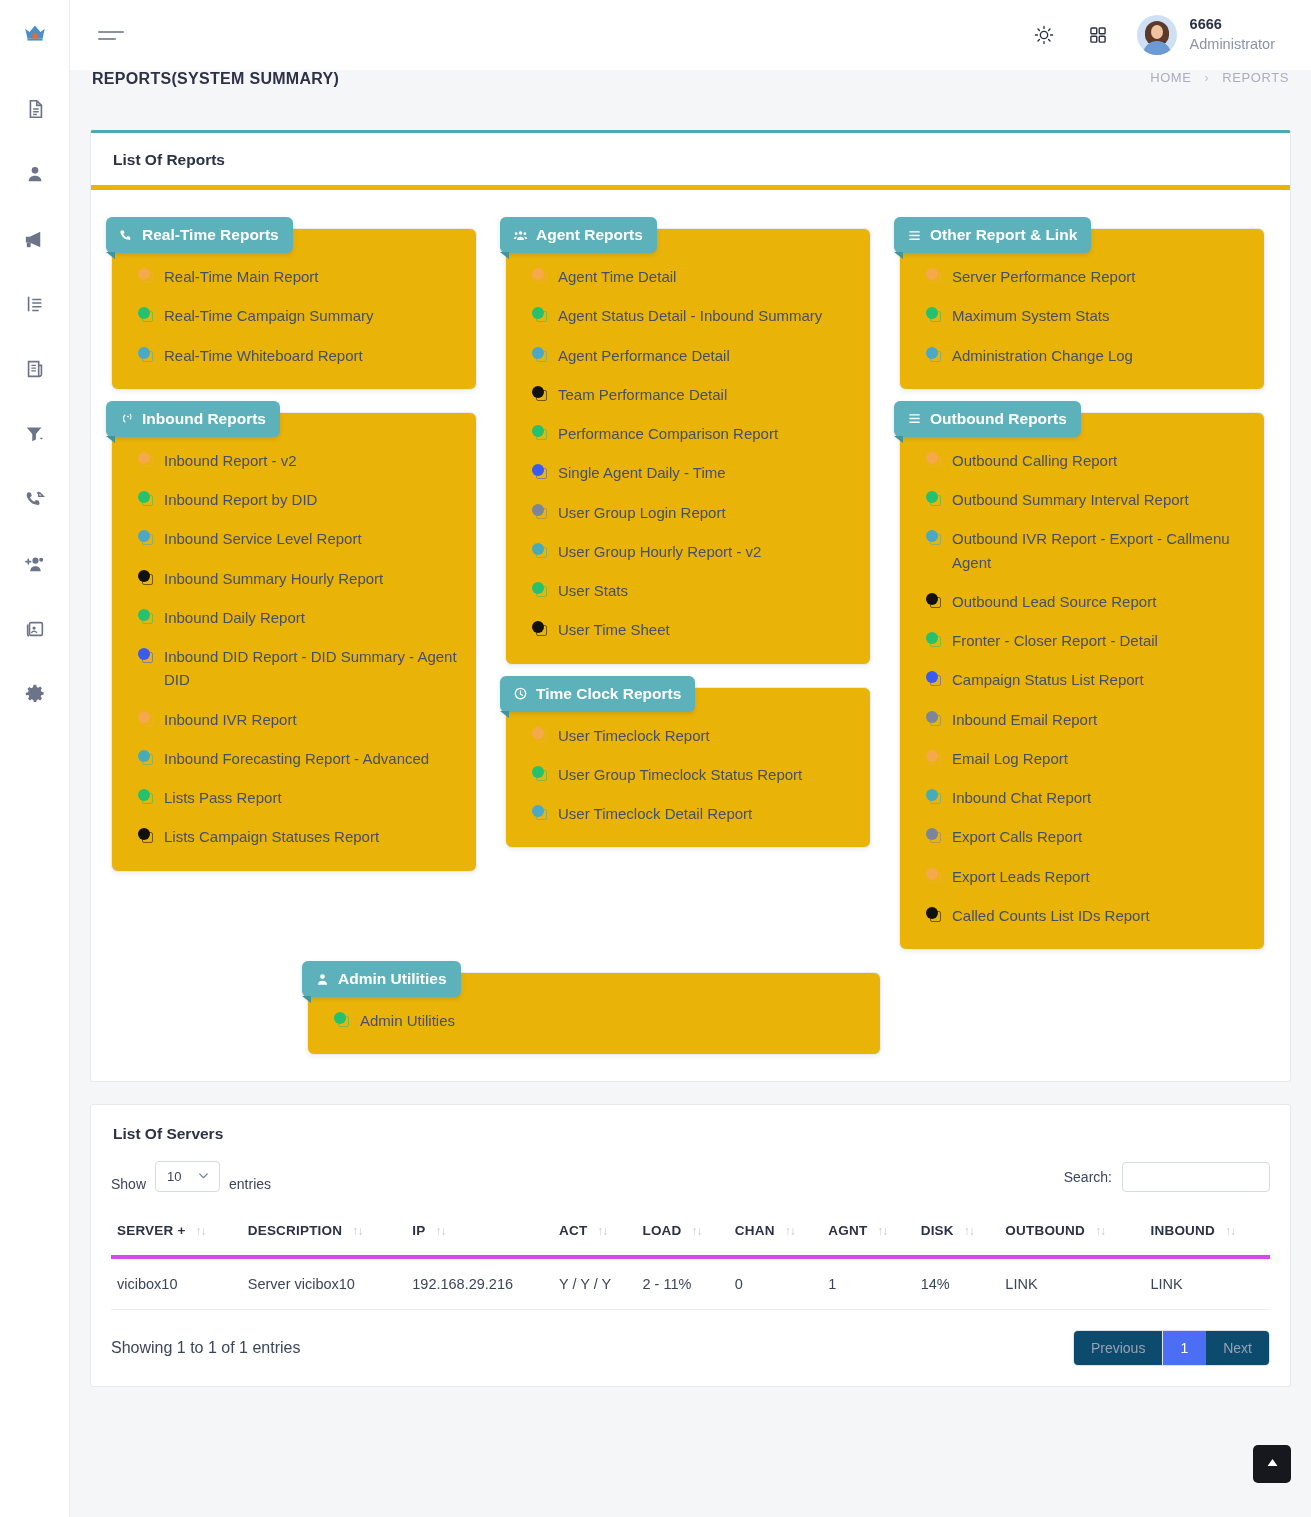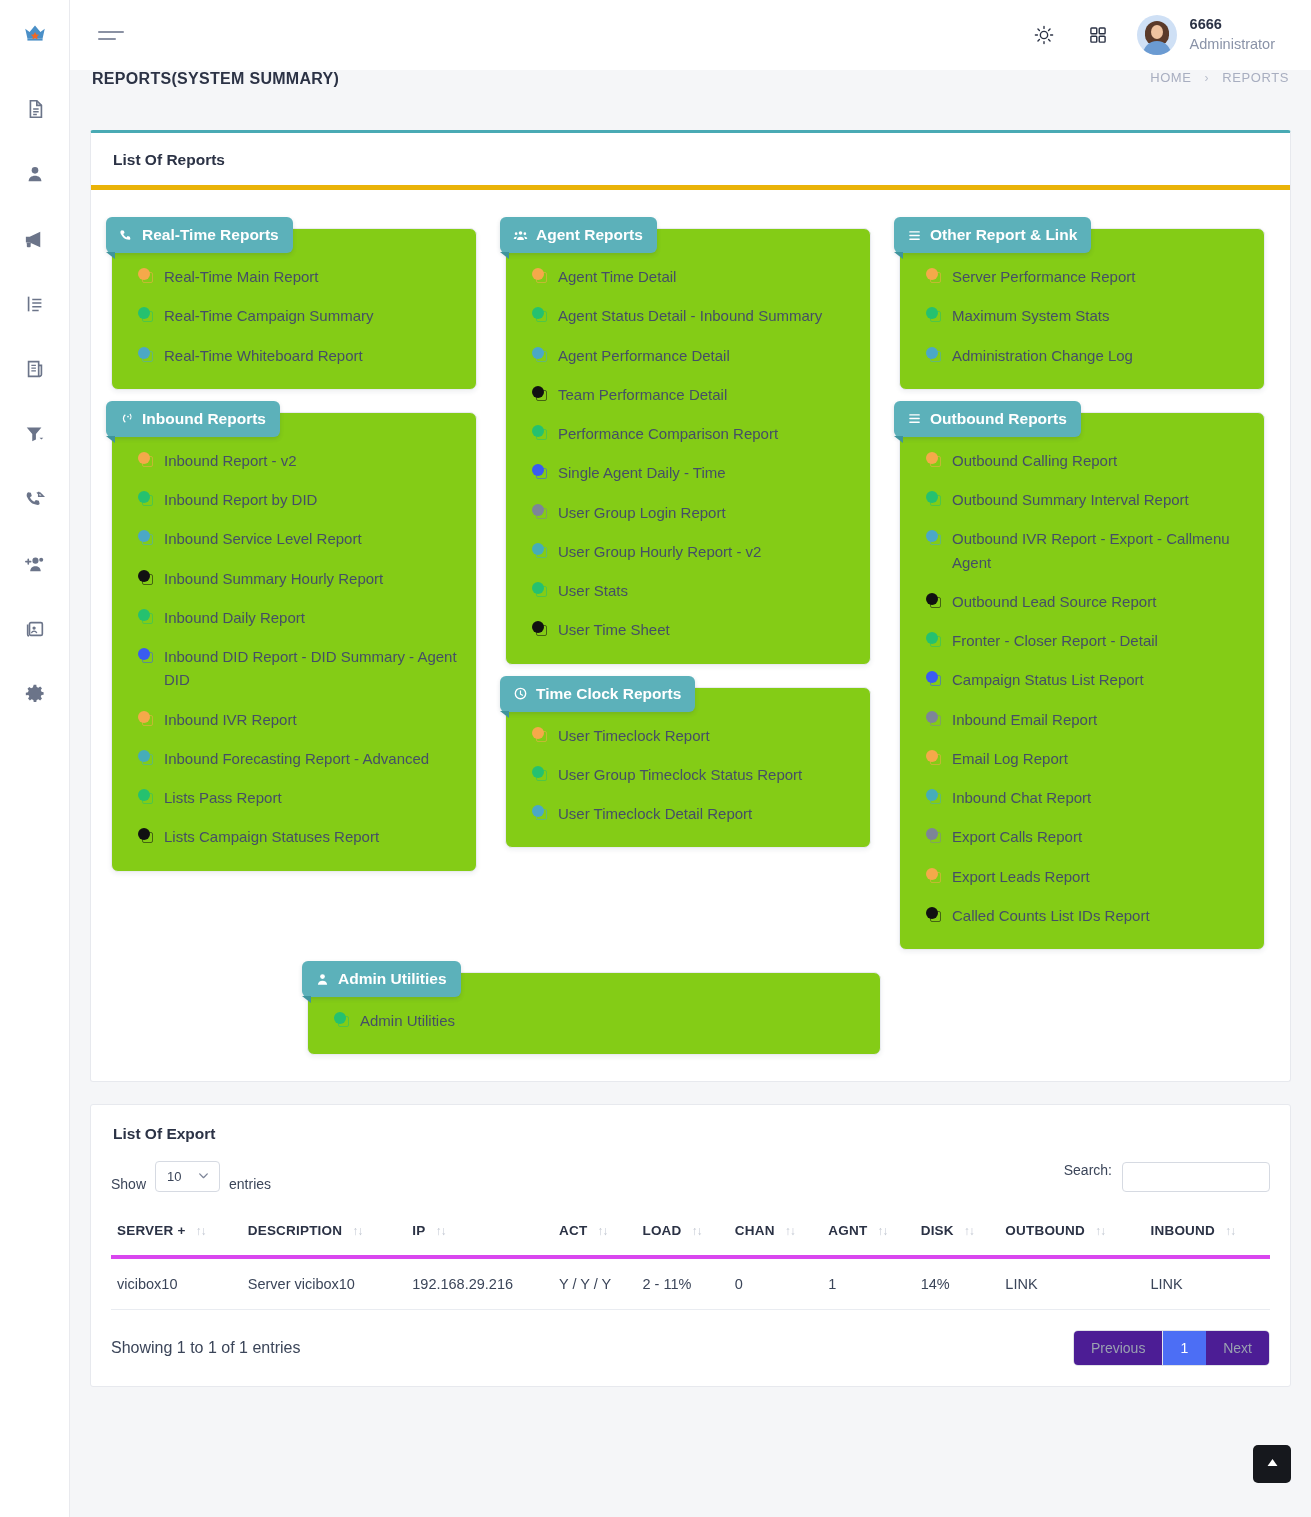--- a/index.html
+++ b/index.html
@@ -60,21 +60,21 @@
     border-top:3px solid #49aab4; border-radius:3px;
   }
   .panel-head{ padding:18px 22px 16px; border-bottom:5px solid #eab308;}
   .panel-head h2{ margin:0; font-size:15.5px; font-weight:700; color:#2b3245;}
   .panel-body{ padding:16px 6px 26px;}
 
   .cols{ display:flex; align-items:flex-start; }
   .col{ width:394px; padding:0 14px;}
 
   .rcard{
-    background:#84cc16; border:1px solid #e9ebf0; border-radius:7px;
+    background:#eab308; border:1px solid #e9ebf0; border-radius:7px;
     box-shadow:0 2px 5px rgba(30,40,70,.07);
     margin:22px 0 0 0; padding:0 0 22px 0; position:relative;
   }
   .rcard-title{
     display:inline-flex; align-items:center; gap:8px;
     background:#5cb1ba; color:#fff; font-size:15.5px; font-weight:700;
     padding:9px 14px 9px 13px; border-radius:6px;
     position:relative; left:-6px; top:-12px;
     box-shadow:0 2px 4px rgba(40,60,80,.16);
   }
@@ -103,39 +103,39 @@
   .spanel-body{ padding:14px 20px 20px; }
   .dt-top{ display:flex; align-items:center; font-size:14px; color:#3b4559; }
   .dt-len{ display:flex; align-items:flex-end; gap:9px;}
   .dt-select{
     appearance:none; -webkit-appearance:none;
     border:1px solid #d6dae2; border-radius:4px; background:#fff;
     padding:7px 30px 7px 11px; font-size:13px; font-family:inherit; color:#3b4559; cursor:pointer;
   }
   .sel-wrap{ position:relative; display:inline-block;}
   .sel-wrap .chev{ position:absolute; right:10px; top:50%; transform:translateY(-50%); pointer-events:none; color:#7d8598;}
-  .dt-filter{ margin-left:auto; display:flex; align-items:flex-start; gap:10px;}
+  .dt-filter{ margin-left:auto; display:flex; align-items:center; gap:10px;}
   .dt-filter input{
     border:1px solid #d6dae2; border-radius:4px; height:30px; width:148px;
     padding:4px 9px; font-size:13px; font-family:inherit; color:#3b4559; outline:none;
   }
 
   table{ width:100%; border-collapse:collapse; margin-top:18px; }
   thead th{
     text-align:left; font-size:13.5px; font-weight:700; color:#2b3245;
     padding:13px 6px 17px 6px; border-bottom:4px solid #d946ef; white-space:nowrap;
     letter-spacing:.2px; cursor:pointer; position:relative;
   }
   thead th .sorter{ color:#c3c8d2; font-size:12px; margin-left:10px; letter-spacing:-1px;}
   tbody td{ font-size:14.5px; color:#3b4559; padding:17px 6px; border-bottom:1px solid #e9ecf1; white-space:nowrap;}
 
   .dt-bottom{ display:flex; align-items:center; margin-top:20px;}
   .dt-info{ font-size:16px; color:#3b4559;}
   .pager{ margin-left:auto; display:flex; border:1px solid #dfe2e8; border-radius:5px; overflow:hidden;}
-  .pg{ padding:9px 17px; font-size:14px; color:#9aa1b1; background:#4c1d95; cursor:pointer; border-right:1px solid #e6e8ee;}
+  .pg{ padding:9px 17px; font-size:14px; color:#9aa1b1; background:#0c4a6e; cursor:pointer; border-right:1px solid #e6e8ee;}
   .pg:last-child{ border-right:none;}
   .pg.active{ background:#4c6ef5; color:#fff; border-color:#4c6ef5;}
 
   .to-top{
     position:absolute; right:20px; bottom:34px; width:38px; height:38px;
     background:#16181d; border-radius:5px; display:flex; align-items:center; justify-content:center;
     cursor:pointer;
   }
 </style>
 </head>
@@ -671,21 +671,21 @@
                   <span class="rlabel">Admin Utilities</span>
                 </li>
               </ul></div>
           </div>
         </div>
     </div>
   </div>
 
   <div class="spanel">
     <div class="spanel-head">
-      <h2>List Of Export</h2>
+      <h2>List Of Servers</h2>
     </div>
     <div class="spanel-body">
       <div class="dt-top">
         <label class="dt-len">
           <span>Show</span>
           <span class="sel-wrap">
             <select class="dt-select" id="page-length-select"><option value="10">10</option><option value="25">25</option><option value="50">50</option><option value="100">100</option></select>
             <span class="chev">
               <svg width="13" height="13" viewBox="0 0 24 24" fill="none" stroke="currentColor" stroke-width="2.4" stroke-linecap="round" stroke-linejoin="round">
                   <path d="M5 9l7 7 7-7"></path>

